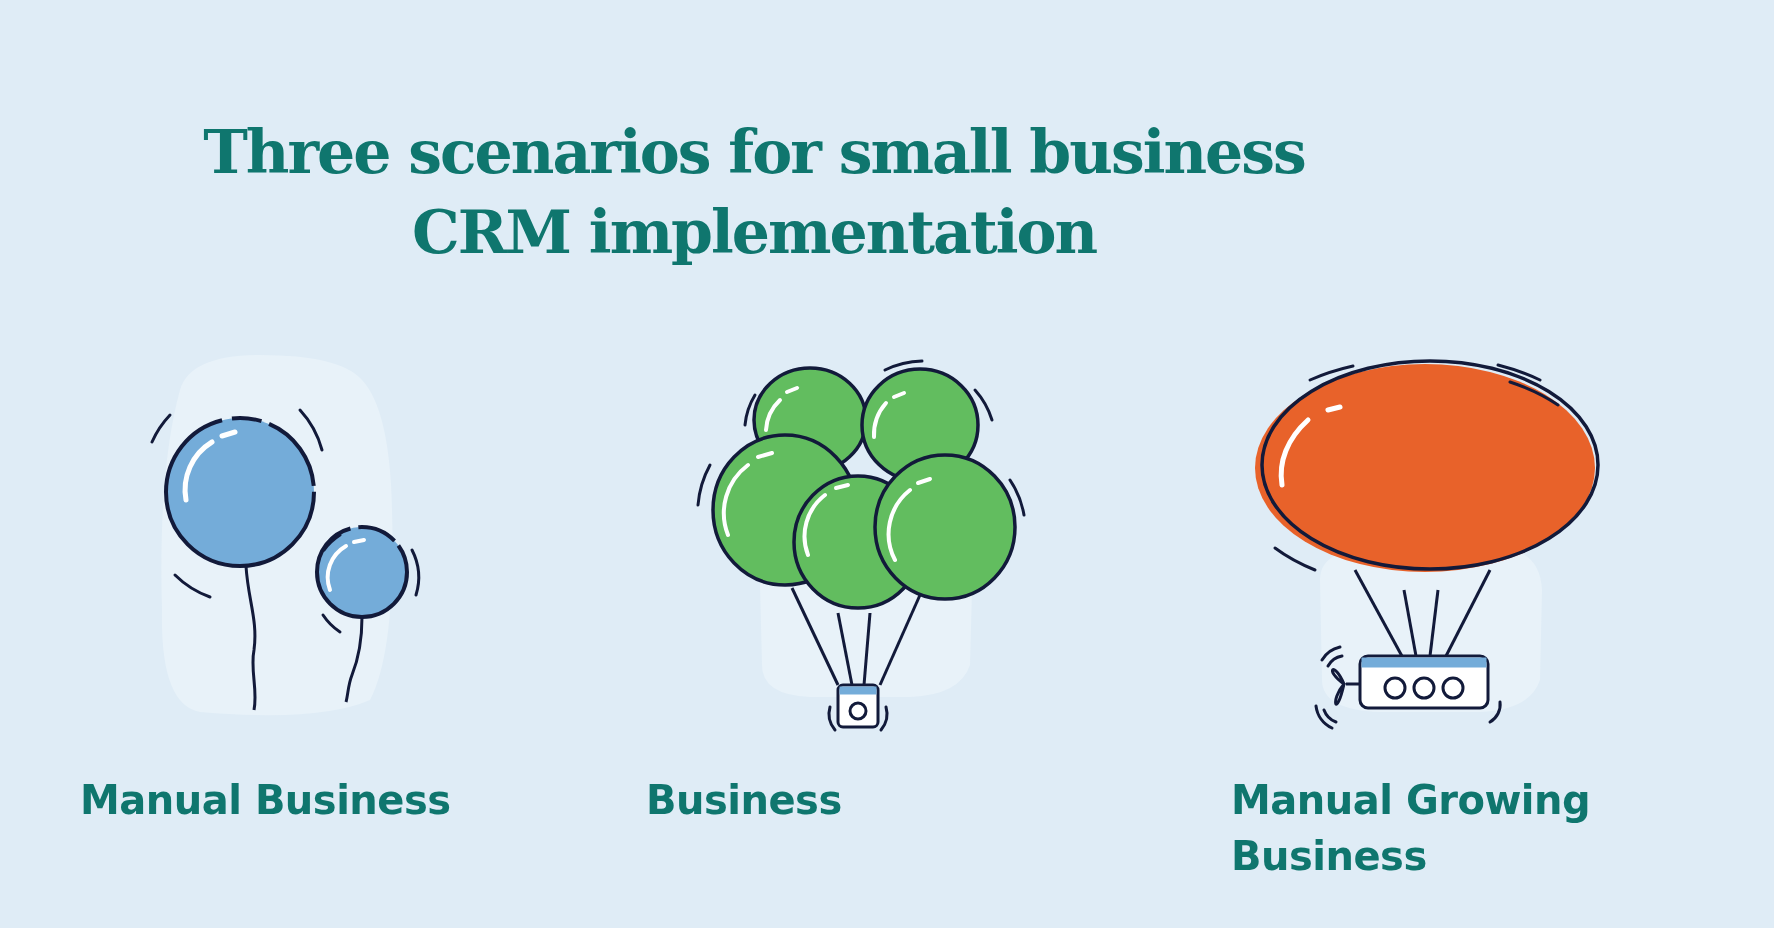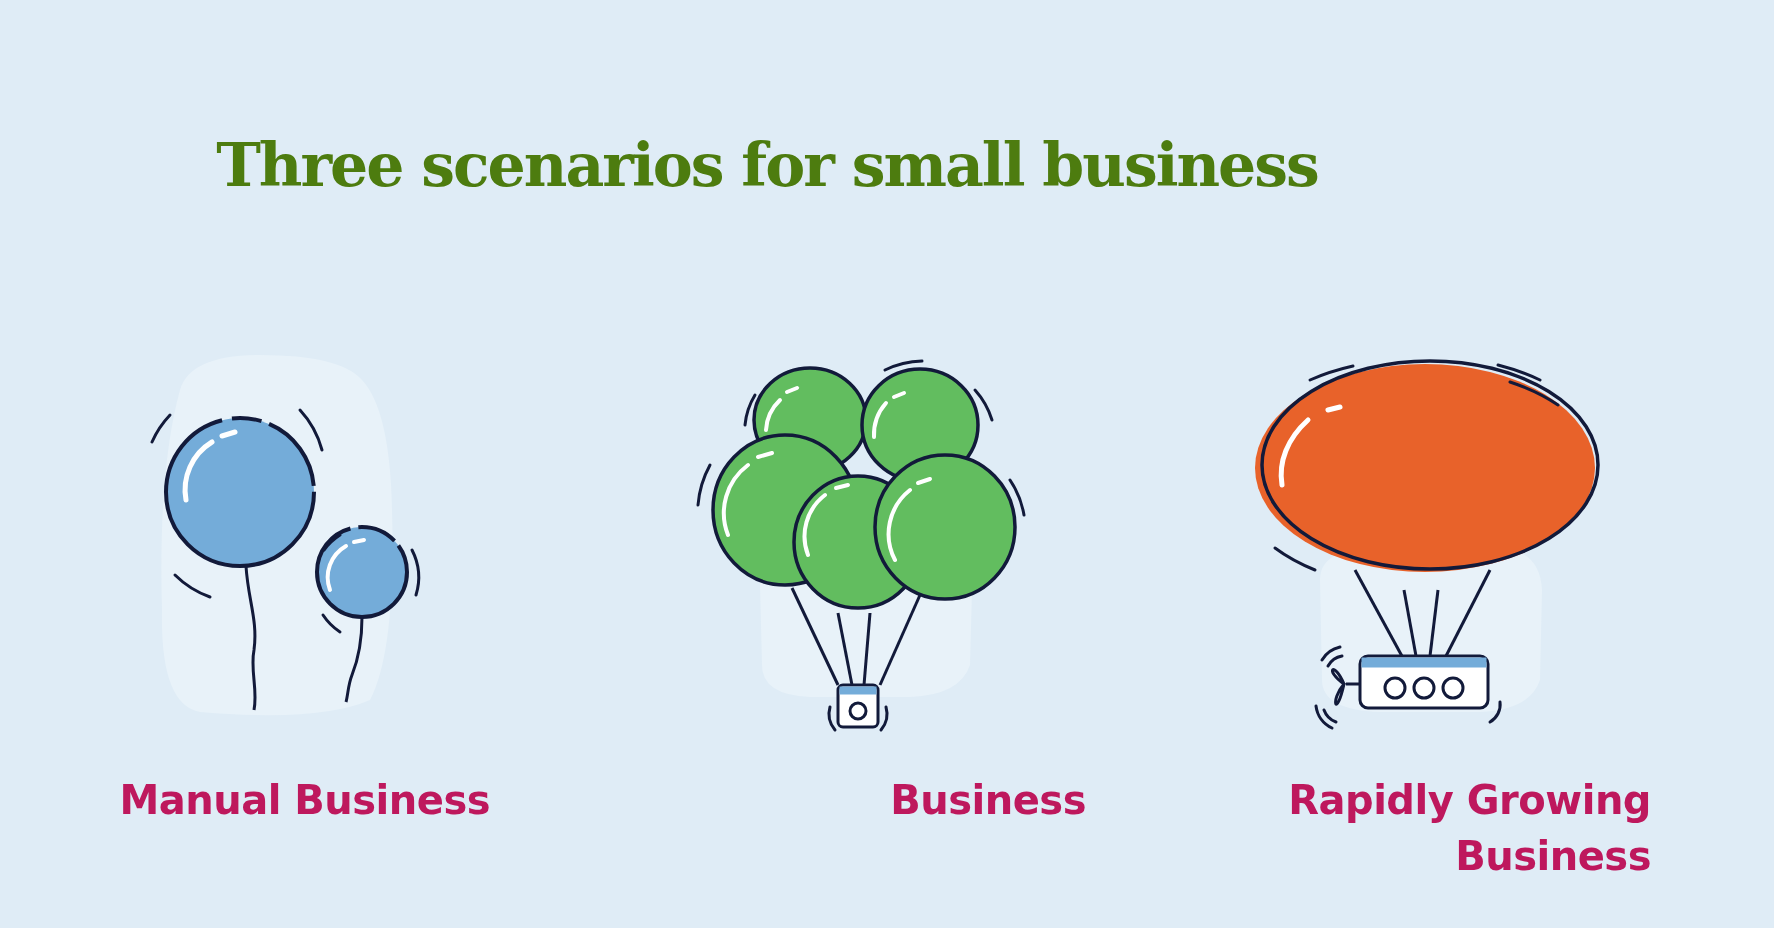--- a/index.html
+++ b/index.html
@@ -11,43 +11,44 @@
     color: #121a3a;
   }
   .title {
     position: absolute; left: 0; top: 108px; width: 1500px;
     text-align: center;
     font-family: "DejaVu Serif", serif;
     font-weight: bold;
     font-size: 60px;
     line-height: 80px;
     letter-spacing: -2px;
-    color: #4d7c0f;
-    margin: 17px;
+    color: #0f766e;
+    margin: 4px;
   }
   .title span { display: block; }
   .scene { position: absolute; }
   .scene svg { display: block; overflow: visible; }
   .label {
     position: absolute;
     font-family: "DejaVu Sans", sans-serif;
     font-weight: bold;
     font-size: 40px;
     line-height: 56px;
-    text-align: right;
-    color: #be185d;
+    text-align: left;
+    color: #0f766e;
     letter-spacing: -0.5px;
   }
   .label span { display: block; white-space: nowrap; }
 </style>
 </head>
 <body>
 
 <h1 class="title">
   <span>Three scenarios for small business</span>
+  <span>CRM implementation</span>
 </h1>
 
 <div class="scene" style="left:140px; top:350px;">
   <svg width="300" height="370" viewBox="0 0 300 370">
     <path d="M40 40 Q50 5 120 5 Q200 5 222 30 Q250 60 252 160 Q256 300 230 350 Q180 372 60 362 Q20 355 22 260 Q18 120 40 40 Z" fill="#e8f2f9"></path>
 
     <circle cx="100" cy="142" r="74" fill="#74acd9" stroke="#121a3a" stroke-width="4" stroke-dasharray="330 10 30 8 80 6 200"></circle>
     <path d="M46 150 A56 56 0 0 1 72 92" fill="none" stroke="#fff" stroke-width="5" stroke-linecap="round"></path>
     <path d="M82 86 L95 82" fill="none" stroke="#fff" stroke-width="5" stroke-linecap="round"></path>
     <path d="M12 92 A95 95 0 0 1 30 65" fill="none" stroke="#121a3a" stroke-width="3" stroke-linecap="round"></path>
@@ -155,15 +156,15 @@
   </svg>
 </div>
 
 <div class="label" style="left:80px; top:772px; width:410px;">
   <span>Manual Business</span>
 </div>
 <div class="label" style="left:646px; top:772px; width:440px;">
   <span>Business</span>
 </div>
 <div class="label" style="left:1231px; top:772px; width:420px;">
-  <span>Rapidly Growing</span>
+  <span>Manual Growing</span>
   <span>Business</span>
 </div>
 
 </body></html>

